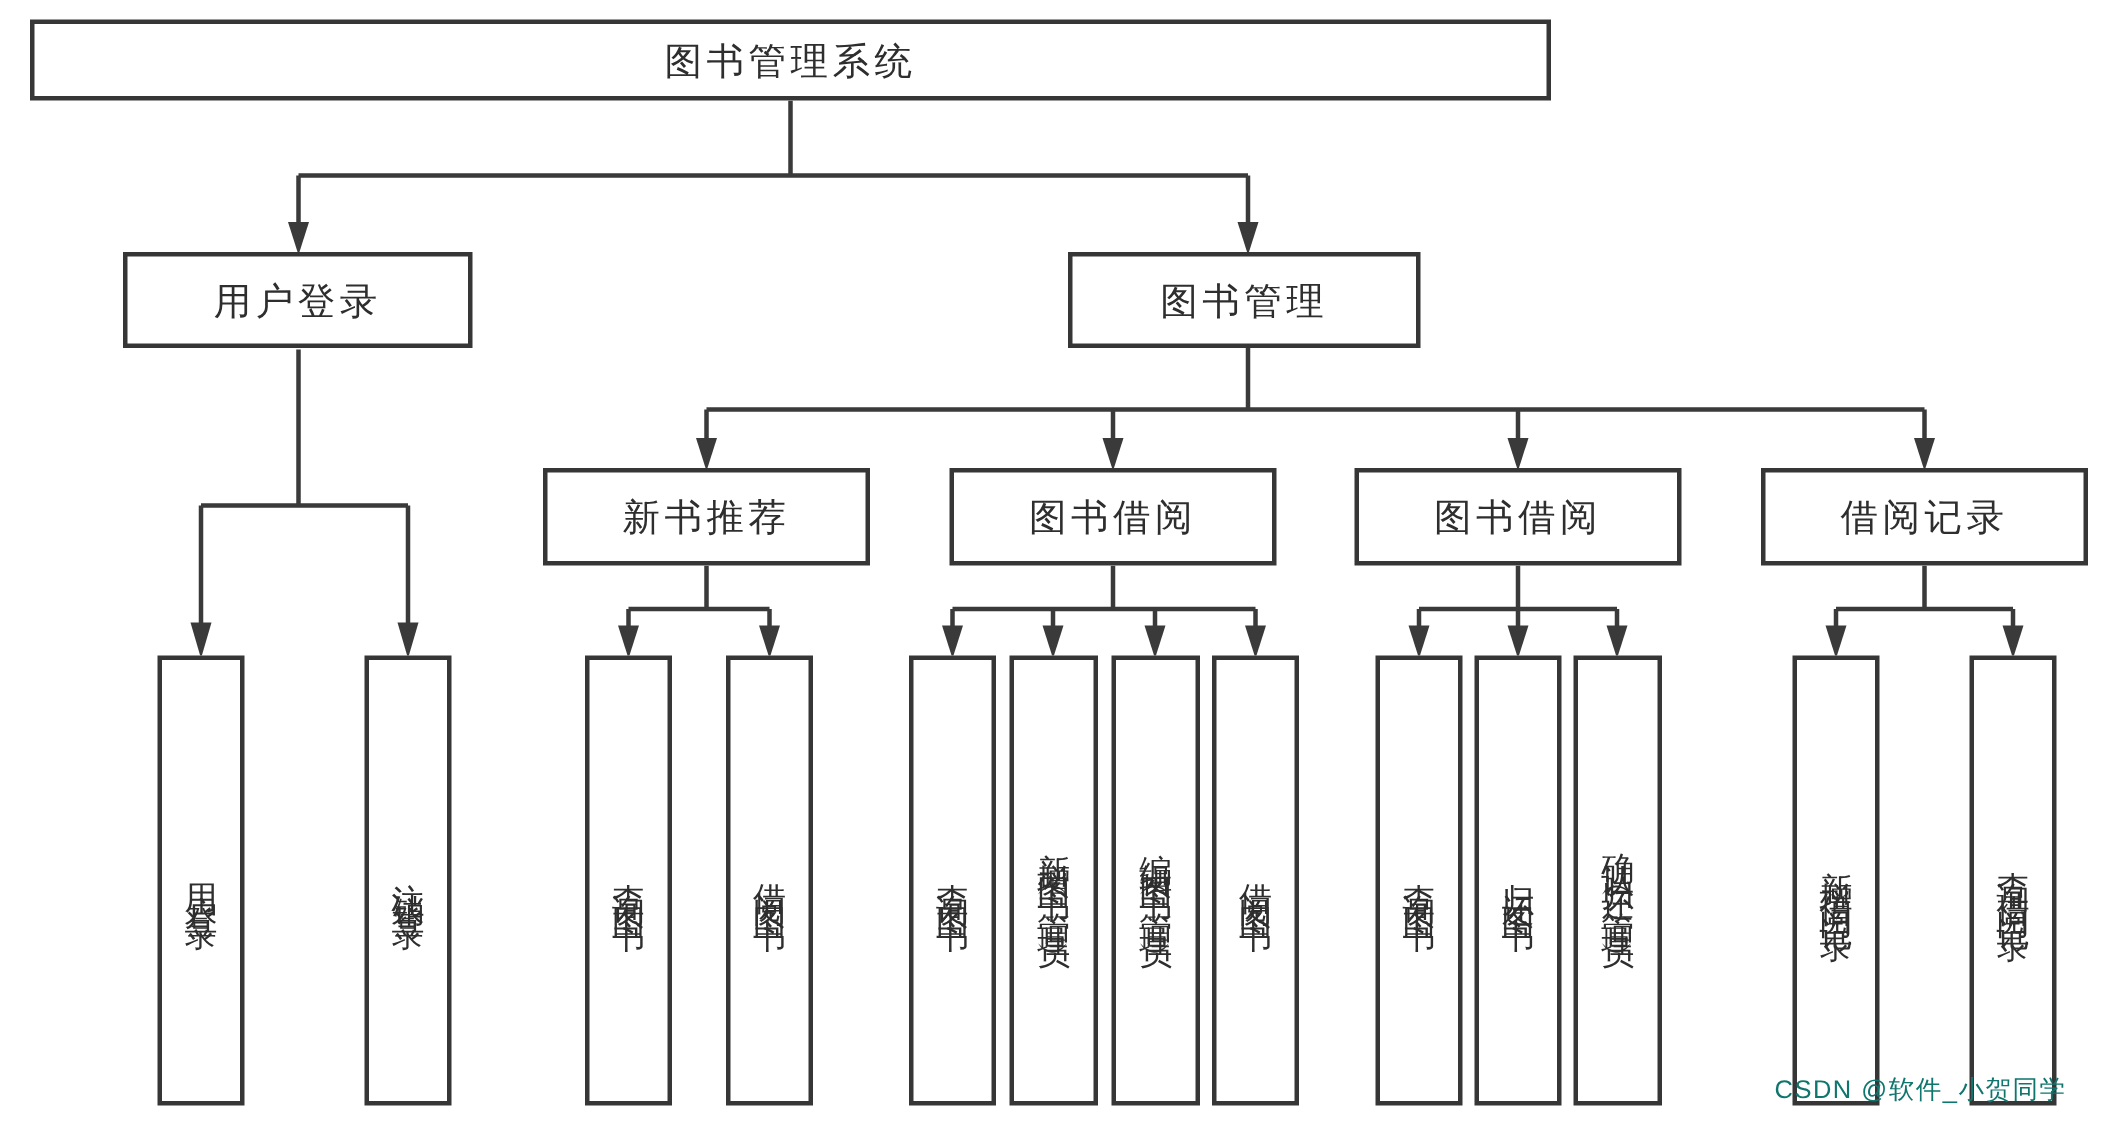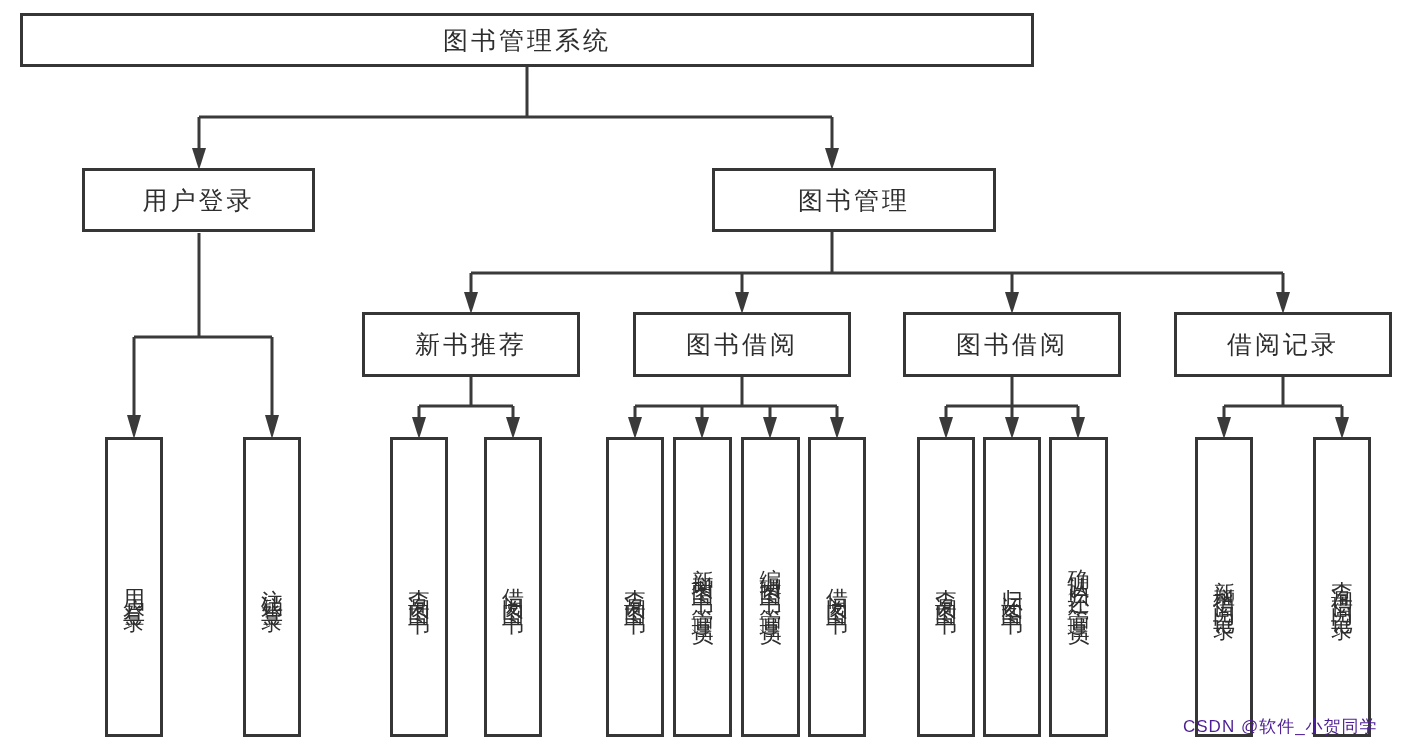--- a/index.html
+++ b/index.html
@@ -41,21 +41,21 @@
     font-size:22px;
     letter-spacing:8px;
     line-height:1;
   }
   .watermark{
     position:absolute;
     left:1183px;
     top:715px;
     font-size:17px;
     letter-spacing:1px;
-    color:#4c1d95;
+    color:#0f766e;
     white-space:nowrap;
     z-index:5;
   }
 </style>
 </head>
 <body>
 
 <div class="stage">
 
   <svg class="wires" viewBox="0 0 1405 747" xmlns="http://www.w3.org/2000/svg">
@@ -98,21 +98,21 @@
     </g>
   </svg>
 
   <div class="box h-box" style="left:20px;top:13px;width:1014px;height:54px">
     <span>图书管理系统</span>
   </div>
 
   <div class="box h-box" style="left:82px;top:168px;width:233px;height:64px">
     <span>用户登录</span>
   </div>
-  <div class="box h-box" style="left:712px;top:168px;width:284px;height:64px">
+  <div class="box h-box" style="left:712px;top:168px;width:235px;height:64px">
     <span>图书管理</span>
   </div>
 
   <div class="box h-box" style="left:633px;top:312px;width:218px;height:65px">
     <span>图书借阅</span>
   </div>
   <div class="box h-box" style="left:362px;top:312px;width:218px;height:65px">
     <span>新书推荐</span>
   </div>
   <div class="box h-box" style="left:903px;top:312px;width:218px;height:65px">

